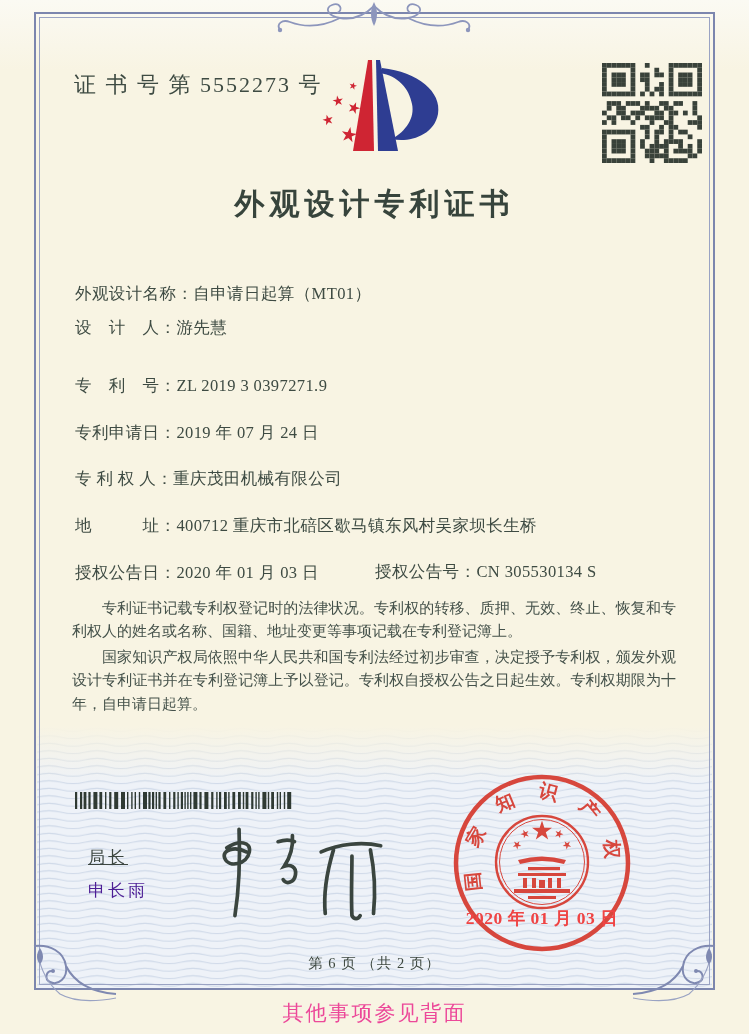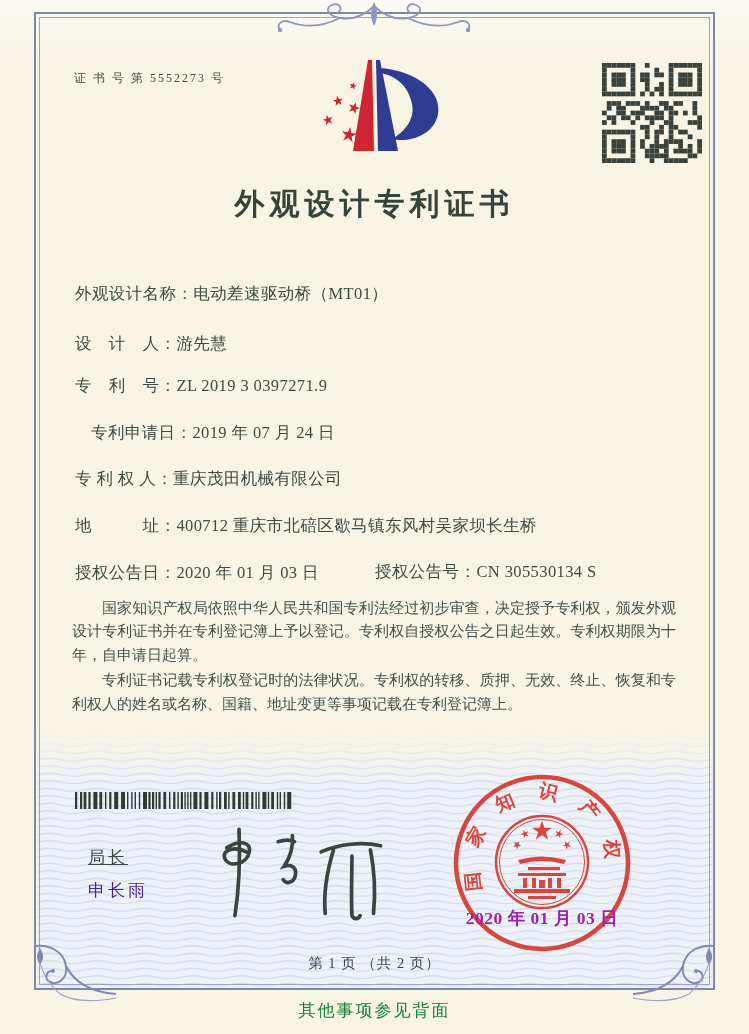--- a/index.html
+++ b/index.html
@@ -16,38 +16,38 @@
   }
   .frame-inner{
     position:absolute;left:3px;right:3px;top:3px;bottom:3px;
     border:1px solid #9aa3c3;
   }
   
   .band{position:absolute;left:37px;top:726px;width:675px;height:262px;overflow:hidden;}
   .band-fade{position:absolute;left:0;top:0;width:100%;height:58px;
     background:linear-gradient(180deg,#f8f4e3 0,rgba(248,244,227,0) 100%);}
   
-  .certno{position:absolute;left:74px;top:70px;font-size:12px;letter-spacing:2px;}
+  .certno{position:absolute;left:74px;top:70px;font-size:22px;letter-spacing:2px;}
   .title{
     position:absolute;left:0;top:184px;width:100%;text-align:center;
     font-size:30px;font-weight:bold;letter-spacing:5px;color:#37443c;
   }
   .field{position:absolute;left:75px;font-size:16.5px;letter-spacing:0.4px;line-height:23px;white-space:nowrap;}
-  .f0{top:282px;} .f1{top:332px;} .f2{top:374px;} .f3{top:421px;margin-left:16px;}
+  .f0{top:282px;} .f1{top:316px;} .f2{top:374px;} .f3{top:421px;}
   .f4{top:467px;} .f5{top:514px;} .f6{top:561px;}
   .auth-no{position:absolute;left:375px;top:561px;font-size:16.5px;letter-spacing:0.4px;white-space:nowrap;}
   .paras{position:absolute;left:72px;top:597px;width:604px;font-size:15px;
     line-height:23.4px;text-align:justify;color:#44514a;}
   .paras p{margin:0 0 2px 0;text-indent:2em;}
   .signer-title{position:absolute;left:88px;top:846px;font-size:17px;letter-spacing:3px;color:#3c4640;text-decoration:underline;}
   .signer-name{position:absolute;left:88px;top:879px;font-size:17px;letter-spacing:3px;color:#4c1d95;}
   .seal-date{position:absolute;left:452px;top:906px;width:180px;text-align:center;
-    font-size:17.5px;font-weight:bold;color:#a21caf;letter-spacing:0.5px;white-space:nowrap;}
+    font-size:17.5px;font-weight:bold;color:#ef4444;letter-spacing:0.5px;white-space:nowrap;}
   .pageinfo{position:absolute;left:0;top:954px;width:100%;text-align:center;font-size:14.5px;color:#3c473f;letter-spacing:1px;}
-  .backnote{position:absolute;left:0;top:999px;width:100%;text-align:center;font-size:17px;color:#15803d;letter-spacing:2px;}
+  .backnote{position:absolute;left:0;top:999px;width:100%;text-align:center;font-size:21px;color:#ec4899;letter-spacing:2px;}
   
   .logo{position:absolute;left:296px;top:44px;width:170px;height:122px;}
   .qr{position:absolute;left:602px;top:63px;width:100px;height:100px;}
   .barcode{position:absolute;left:75px;top:792px;width:218px;height:17px;}
   .signature{position:absolute;left:198px;top:824px;width:195px;height:100px;}
   .seal{position:absolute;left:450px;top:770px;width:185px;height:195px;}
   .orn-top{position:absolute;left:254px;top:0;width:240px;height:34px;}
   .orn-bl{position:absolute;left:30px;top:942px;width:88px;height:62px;}
   .orn-br{position:absolute;left:631px;top:942px;width:88px;height:62px;transform:scaleX(-1);}
   svg{display:block;}
@@ -322,32 +322,32 @@
     <rect x="50" y="100" width="5" height="5" fill="#39423a"></rect>
     <rect x="65" y="100" width="5" height="5" fill="#39423a"></rect>
     <rect x="70" y="100" width="5" height="5" fill="#39423a"></rect>
     <rect x="75" y="100" width="5" height="5" fill="#39423a"></rect>
     <rect x="80" y="100" width="5" height="5" fill="#39423a"></rect>
     <rect x="85" y="100" width="5" height="5" fill="#39423a"></rect>
   </svg>
 
 <div class="title">外观设计专利证书</div>
 
-<div class="field f0">外观设计名称：电动差速驱动桥（MT01）</div>
+<div class="field f0">外观设计名称：自申请日起算（MT01）</div>
 <div class="field f1">设　计　人：游先慧</div>
 <div class="field f2">专　利　号：ZL 2019 3 0397271.9</div>
 <div class="field f3">专利申请日：2019 年 07 月 24 日</div>
 <div class="field f4">专 利 权 人：重庆茂田机械有限公司</div>
 <div class="field f5">地　　　址：400712 重庆市北碚区歇马镇东风村吴家坝长生桥</div>
 <div class="field f6">授权公告日：2020 年 01 月 03 日</div>
 <div class="auth-no">授权公告号：CN 305530134 S</div>
 
 <div class="paras">
+  <p>专利证书记载专利权登记时的法律状况。专利权的转移、质押、无效、终止、恢复和专利权人的姓名或名称、国籍、地址变更等事项记载在专利登记簿上。</p>
   <p>国家知识产权局依照中华人民共和国专利法经过初步审查，决定授予专利权，颁发外观设计专利证书并在专利登记簿上予以登记。专利权自授权公告之日起生效。专利权期限为十年，自申请日起算。</p>
-  <p>专利证书记载专利权登记时的法律状况。专利权的转移、质押、无效、终止、恢复和专利权人的姓名或名称、国籍、地址变更等事项记载在专利登记簿上。</p>
 </div>
 
 <svg class="barcode" viewBox="0 0 218 17" preserveAspectRatio="none">
     <rect x="0" y="0" width="2.2" height="17" fill="#2f3a33"></rect>
     <rect x="5" y="0" width="2.2" height="17" fill="#2f3a33"></rect>
     <rect x="8.6" y="0" width="2.8" height="17" fill="#2f3a33"></rect>
     <rect x="13.399999999999999" y="0" width="2.2" height="17" fill="#2f3a33"></rect>
     <rect x="18.4" y="0" width="4" height="17" fill="#2f3a33"></rect>
     <rect x="24.4" y="0" width="2.8" height="17" fill="#2f3a33"></rect>
     <rect x="30" y="0" width="1.4" height="17" fill="#2f3a33"></rect>
@@ -456,14 +456,14 @@
 <svg class="orn-br" viewBox="0 0 88 62">
   <g stroke="#7f89b1" fill="none" stroke-width="2">
     <path d="M4,4 C20,2 34,10 36,24 C38,36 28,44 20,40 C14,37 16,28 23,29"></path>
     <path d="M36,24 C44,40 60,50 86,52"></path>
   </g>
   <path d="M8,12 C10,24 16,40 30,52 C44,60 64,60 86,56" stroke="#9aa3c3" fill="none" stroke-width="1.2"></path>
   <circle cx="23" cy="29" r="2" fill="#7f89b1"></circle>
   <path d="M10,6 C14,12 14,18 10,22 C6,18 6,12 10,6 Z" fill="#7f89b1"></path>
 </svg>
 
-<div class="pageinfo">第 1 页 （共 2 页）</div>
+<div class="pageinfo">第 6 页 （共 2 页）</div>
 <div class="backnote">其他事项参见背面</div>
 
 </body></html>

